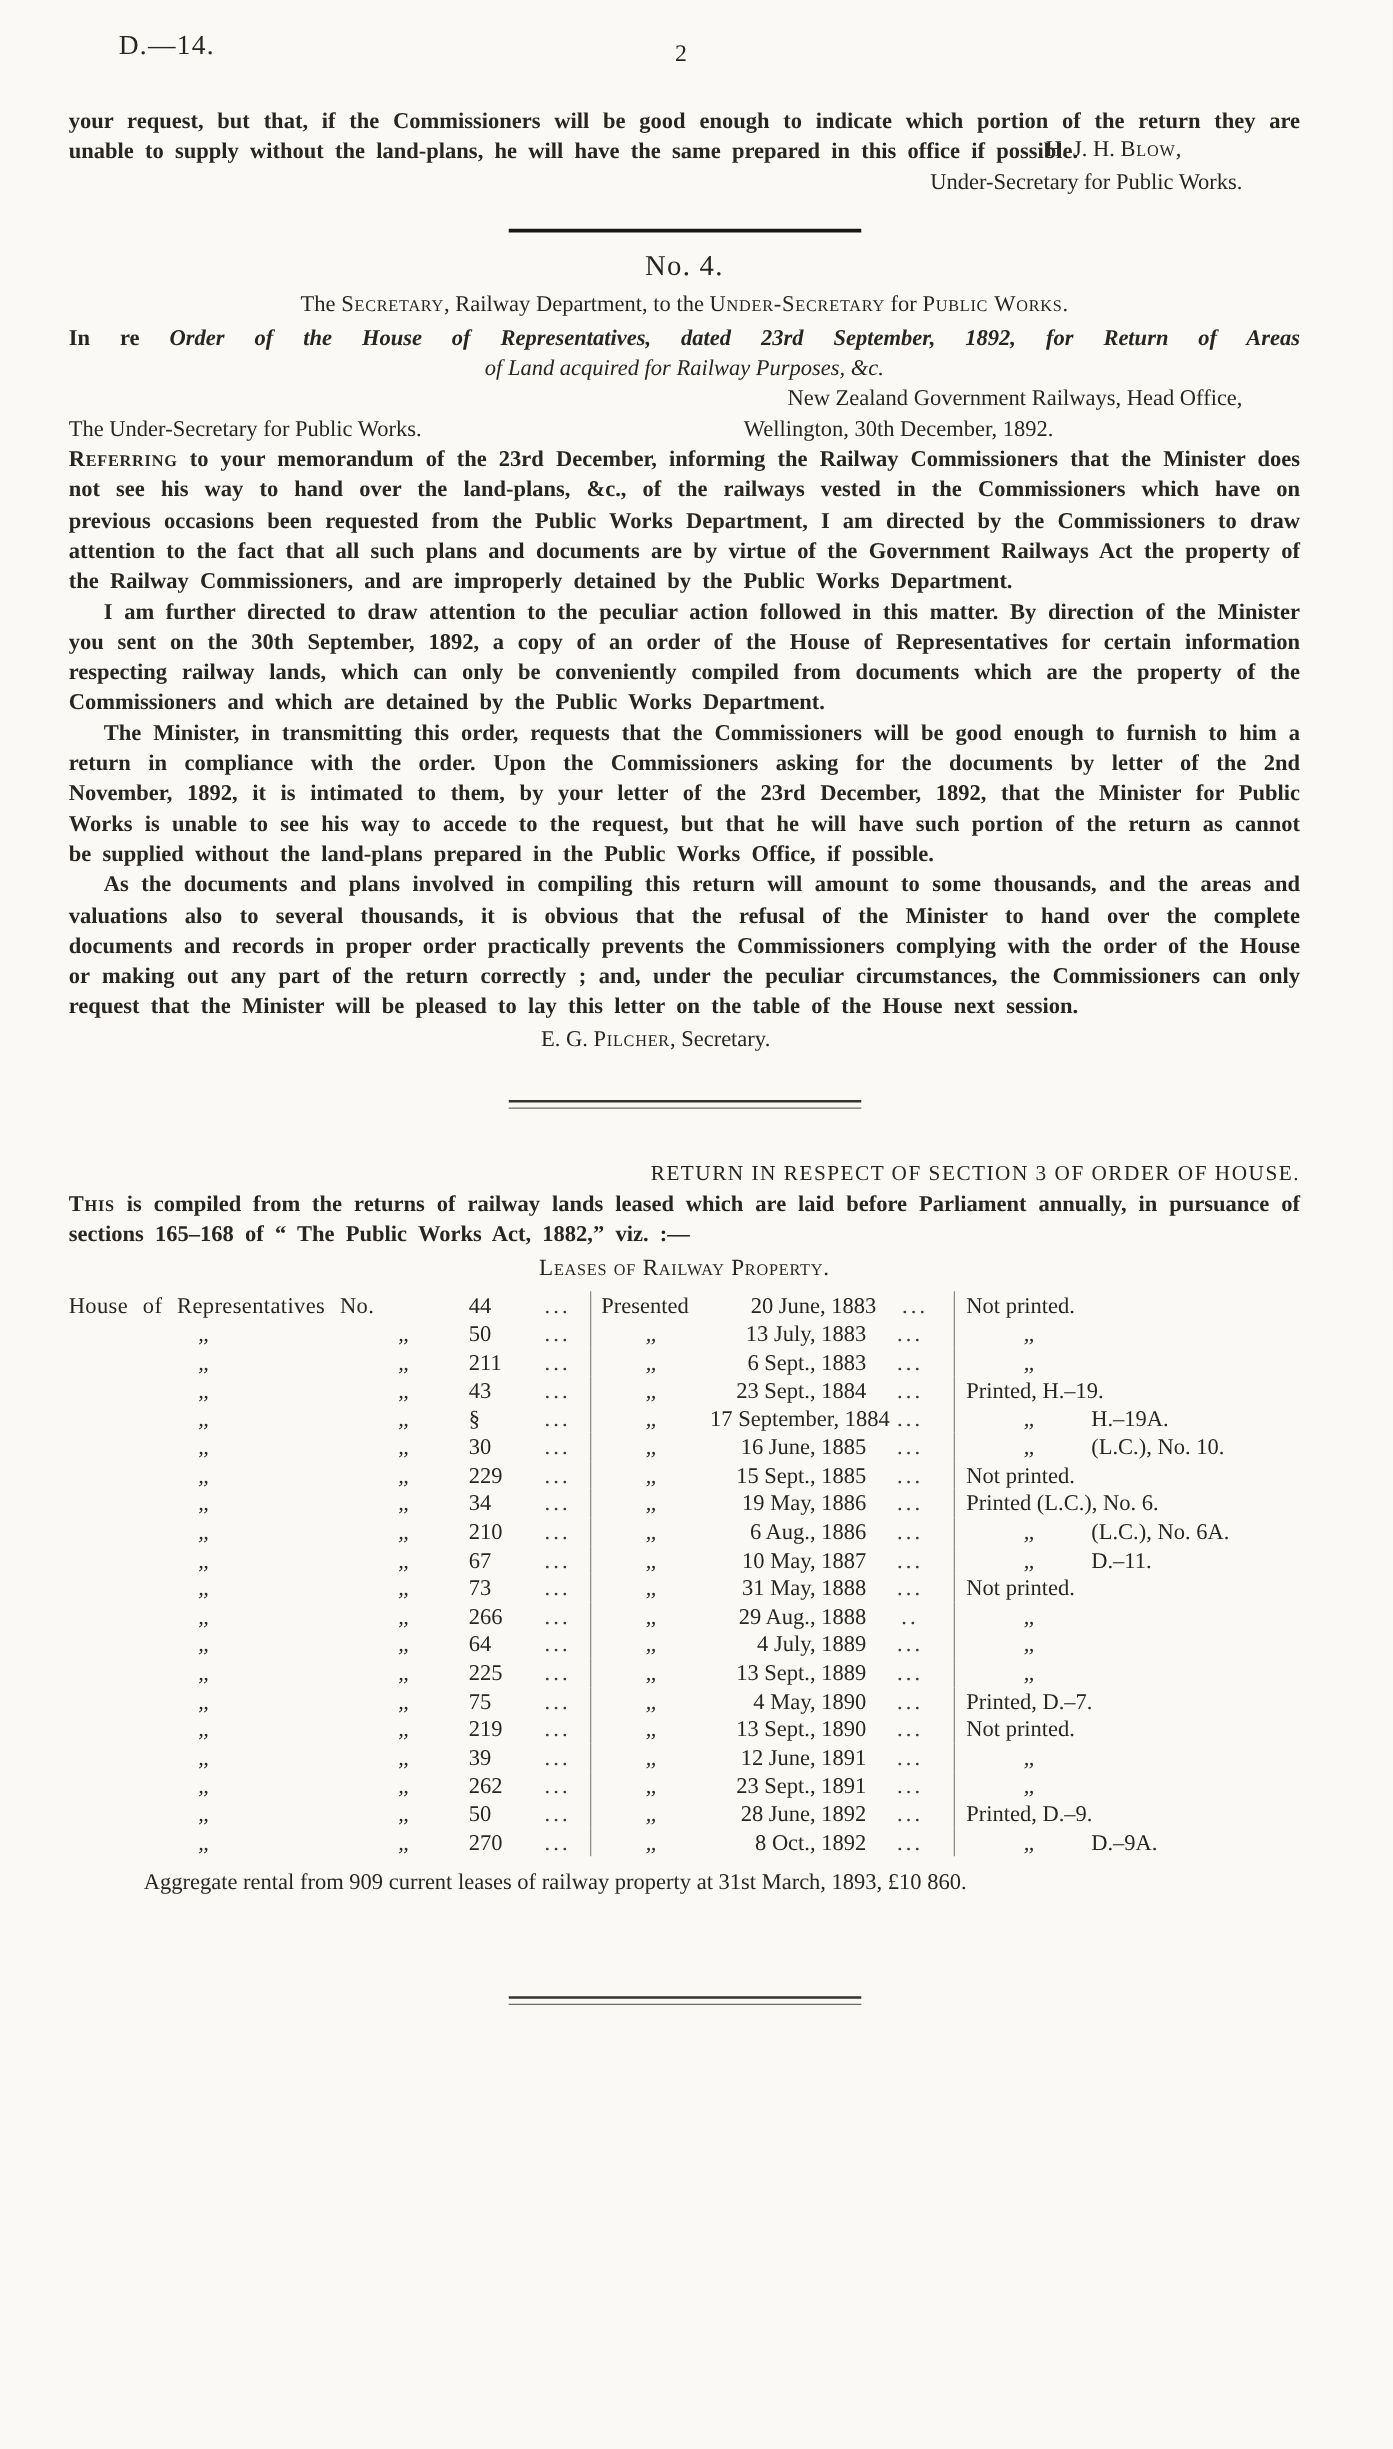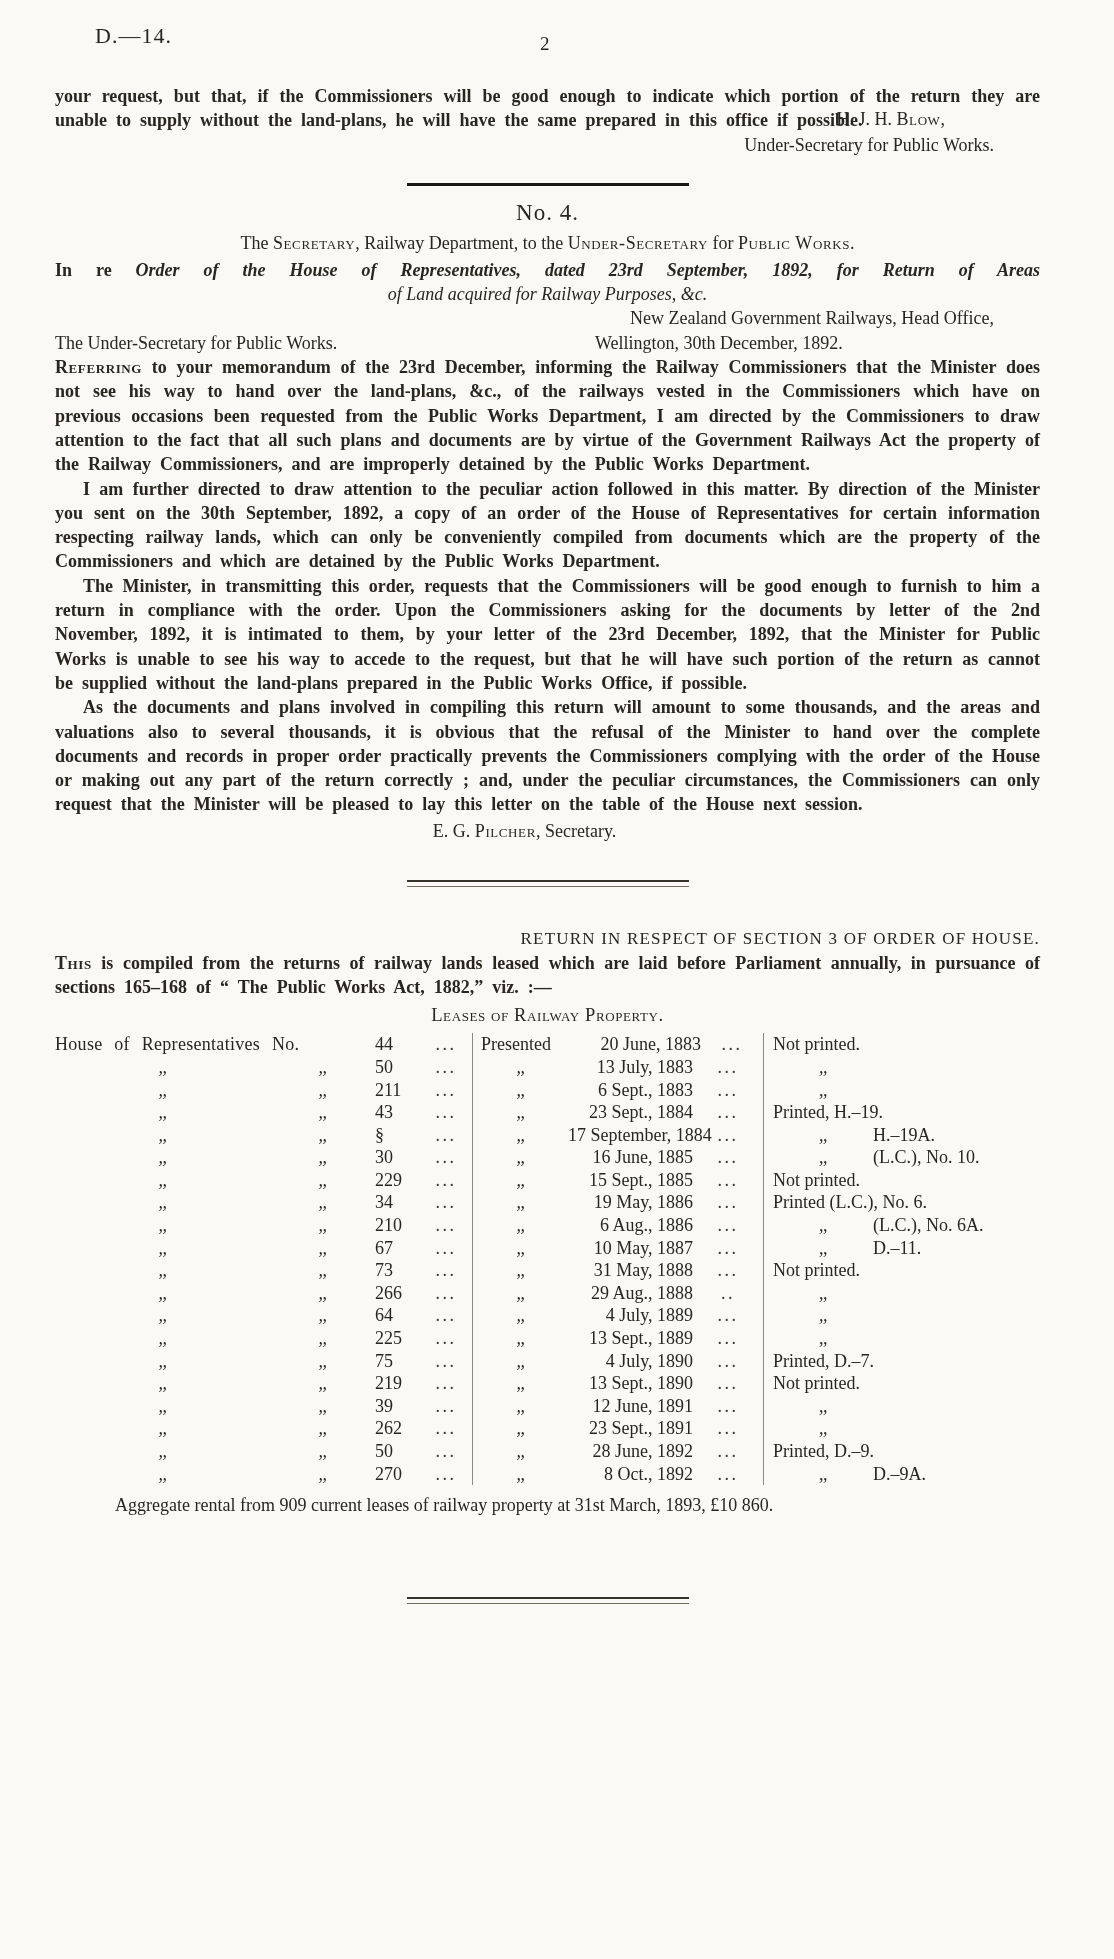--- a/index.html
+++ b/index.html
@@ -356,21 +356,21 @@
     <div class="c1">
       <div class="c1-label">
               <span class="d1 dt">,,</span>
               <span class="dB dt">,,</span>
             </div>
       <div class="c1-num">75</div>
       <div class="c1-dots dots">...</div>
     </div>
     <div class="c2">
       <div class="c2-pres center"><span class="dt">,,</span></div>
-      <div class="c2-date">4 July, 1890</div>
+      <div class="c2-date">4 May, 1890</div>
       <div class="c2-dots dots">...</div>
     </div>
     <div class="c3">
             <span class="c3-text">Printed, D.–7.</span>
           </div>
   </div>
         <div class="t-row">
     <div class="c1">
       <div class="c1-label">
               <span class="d1 dt">,,</span>

